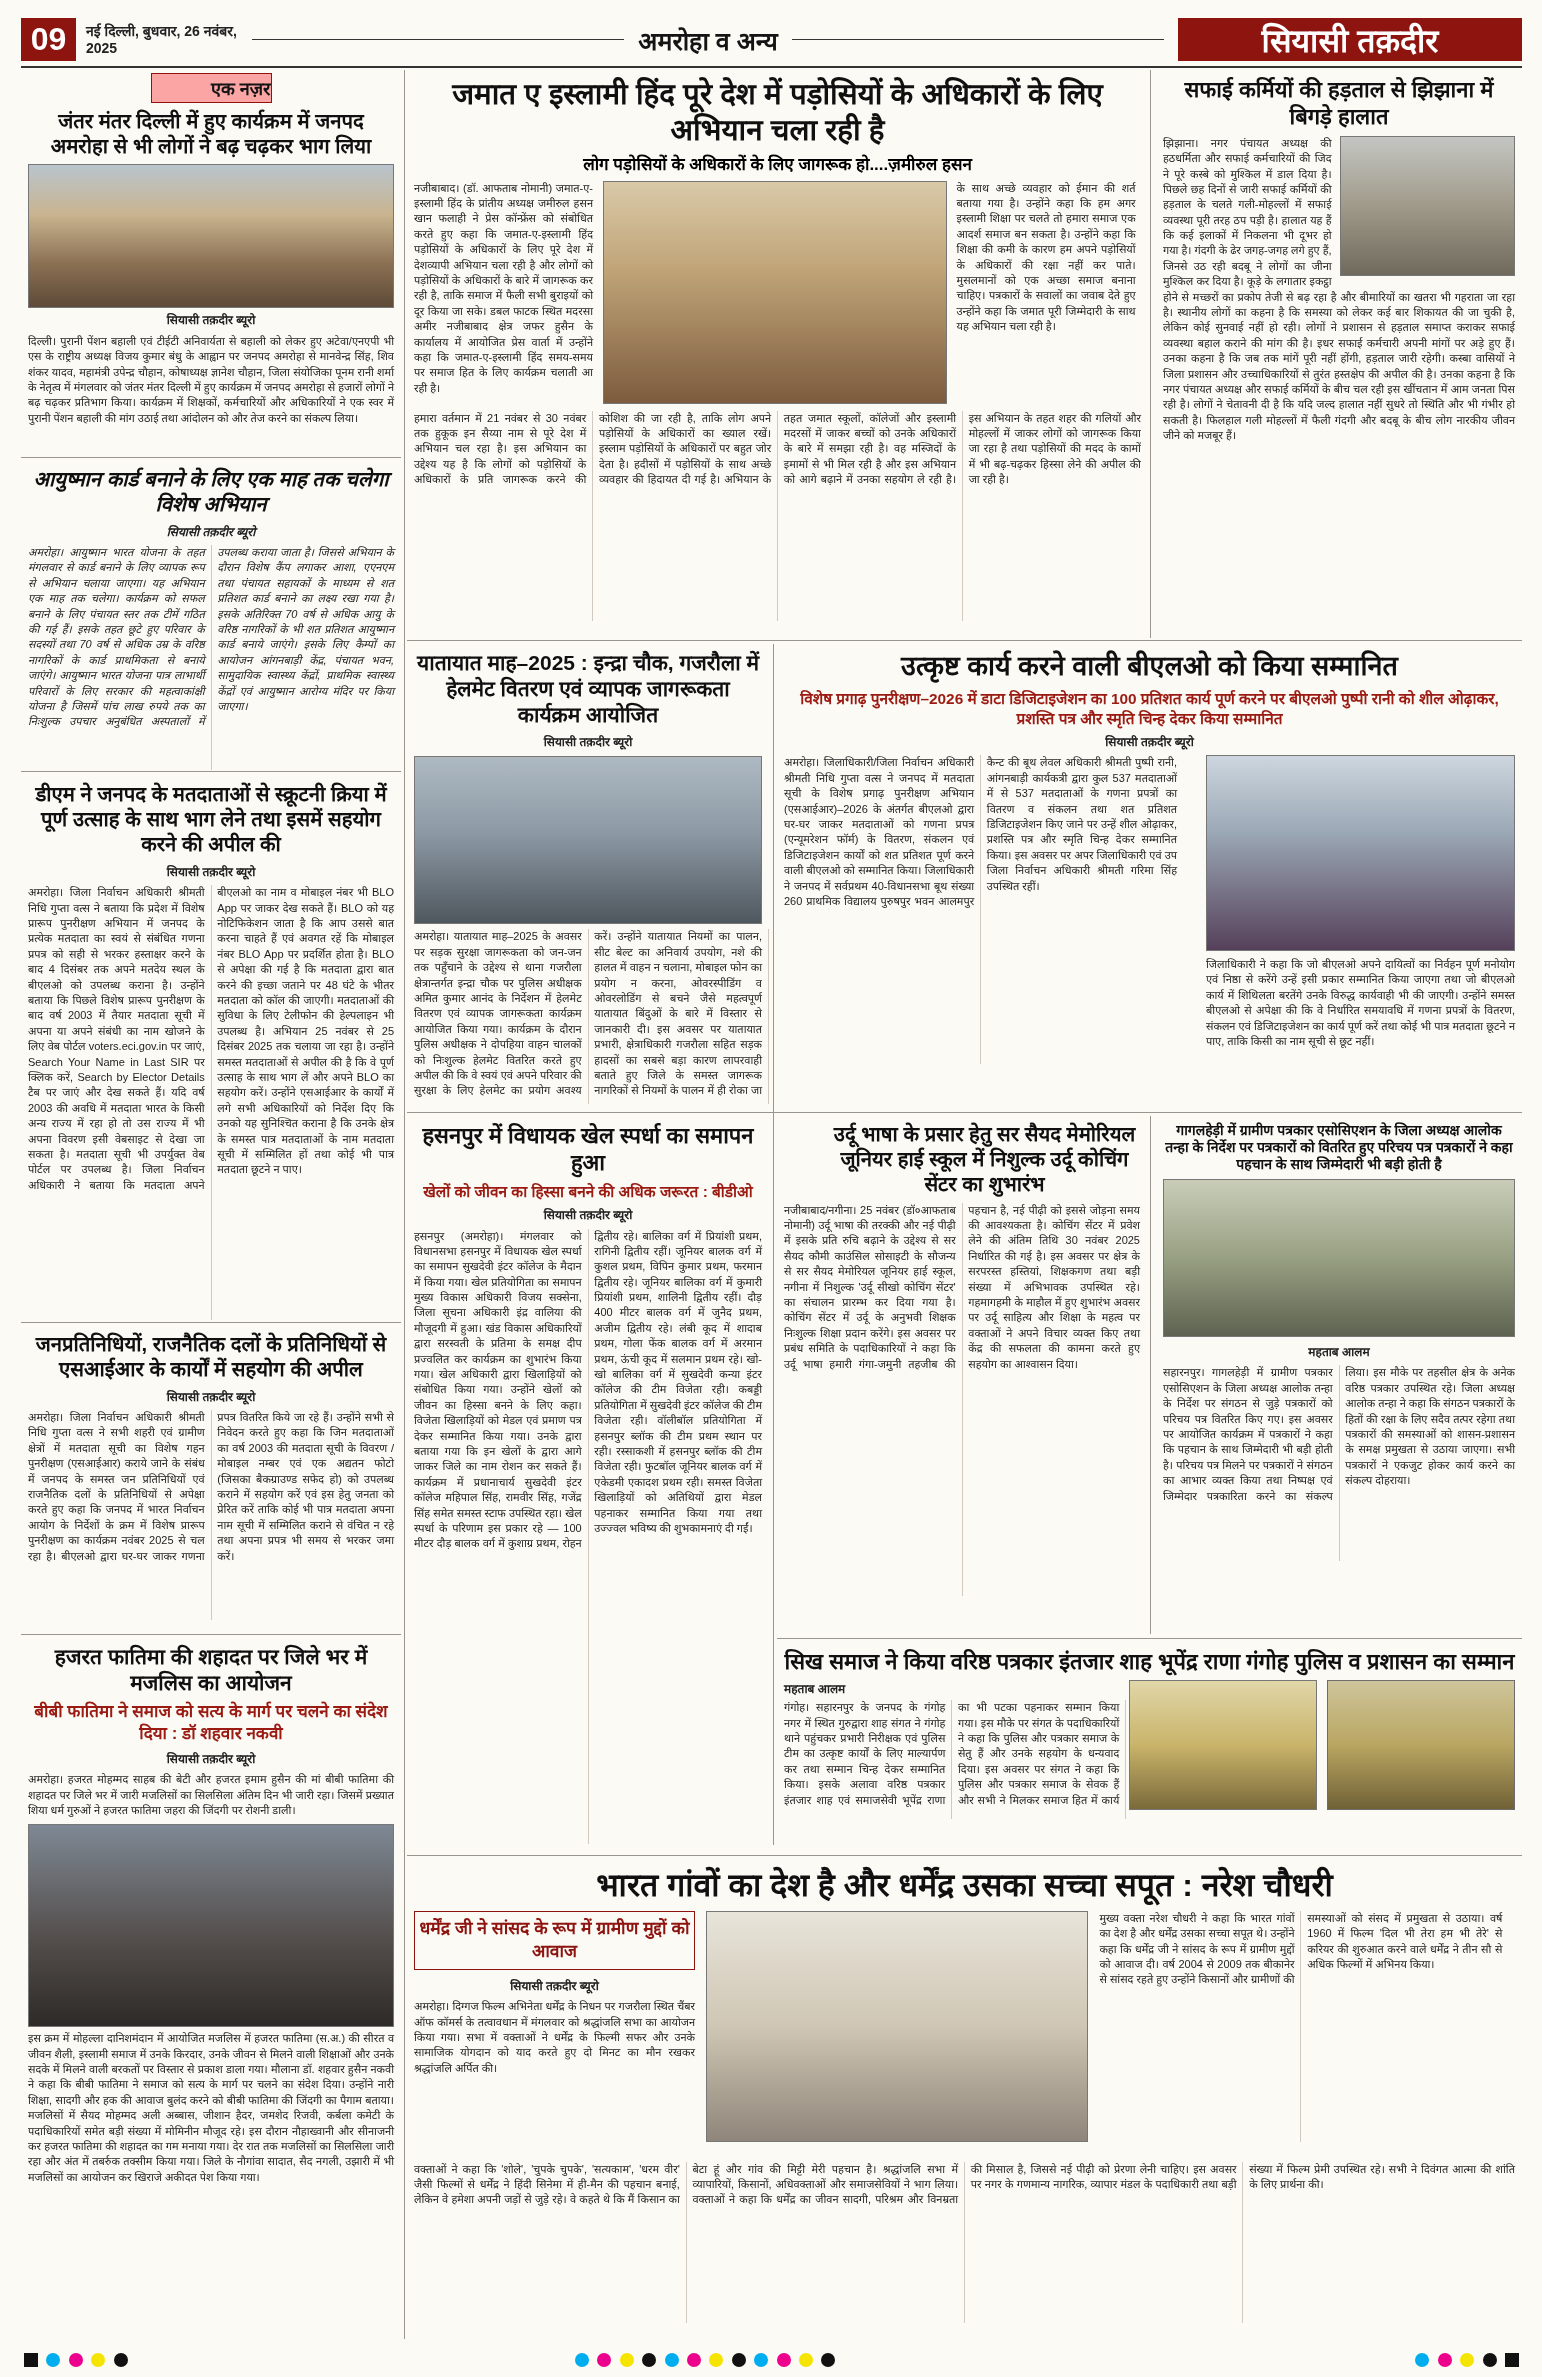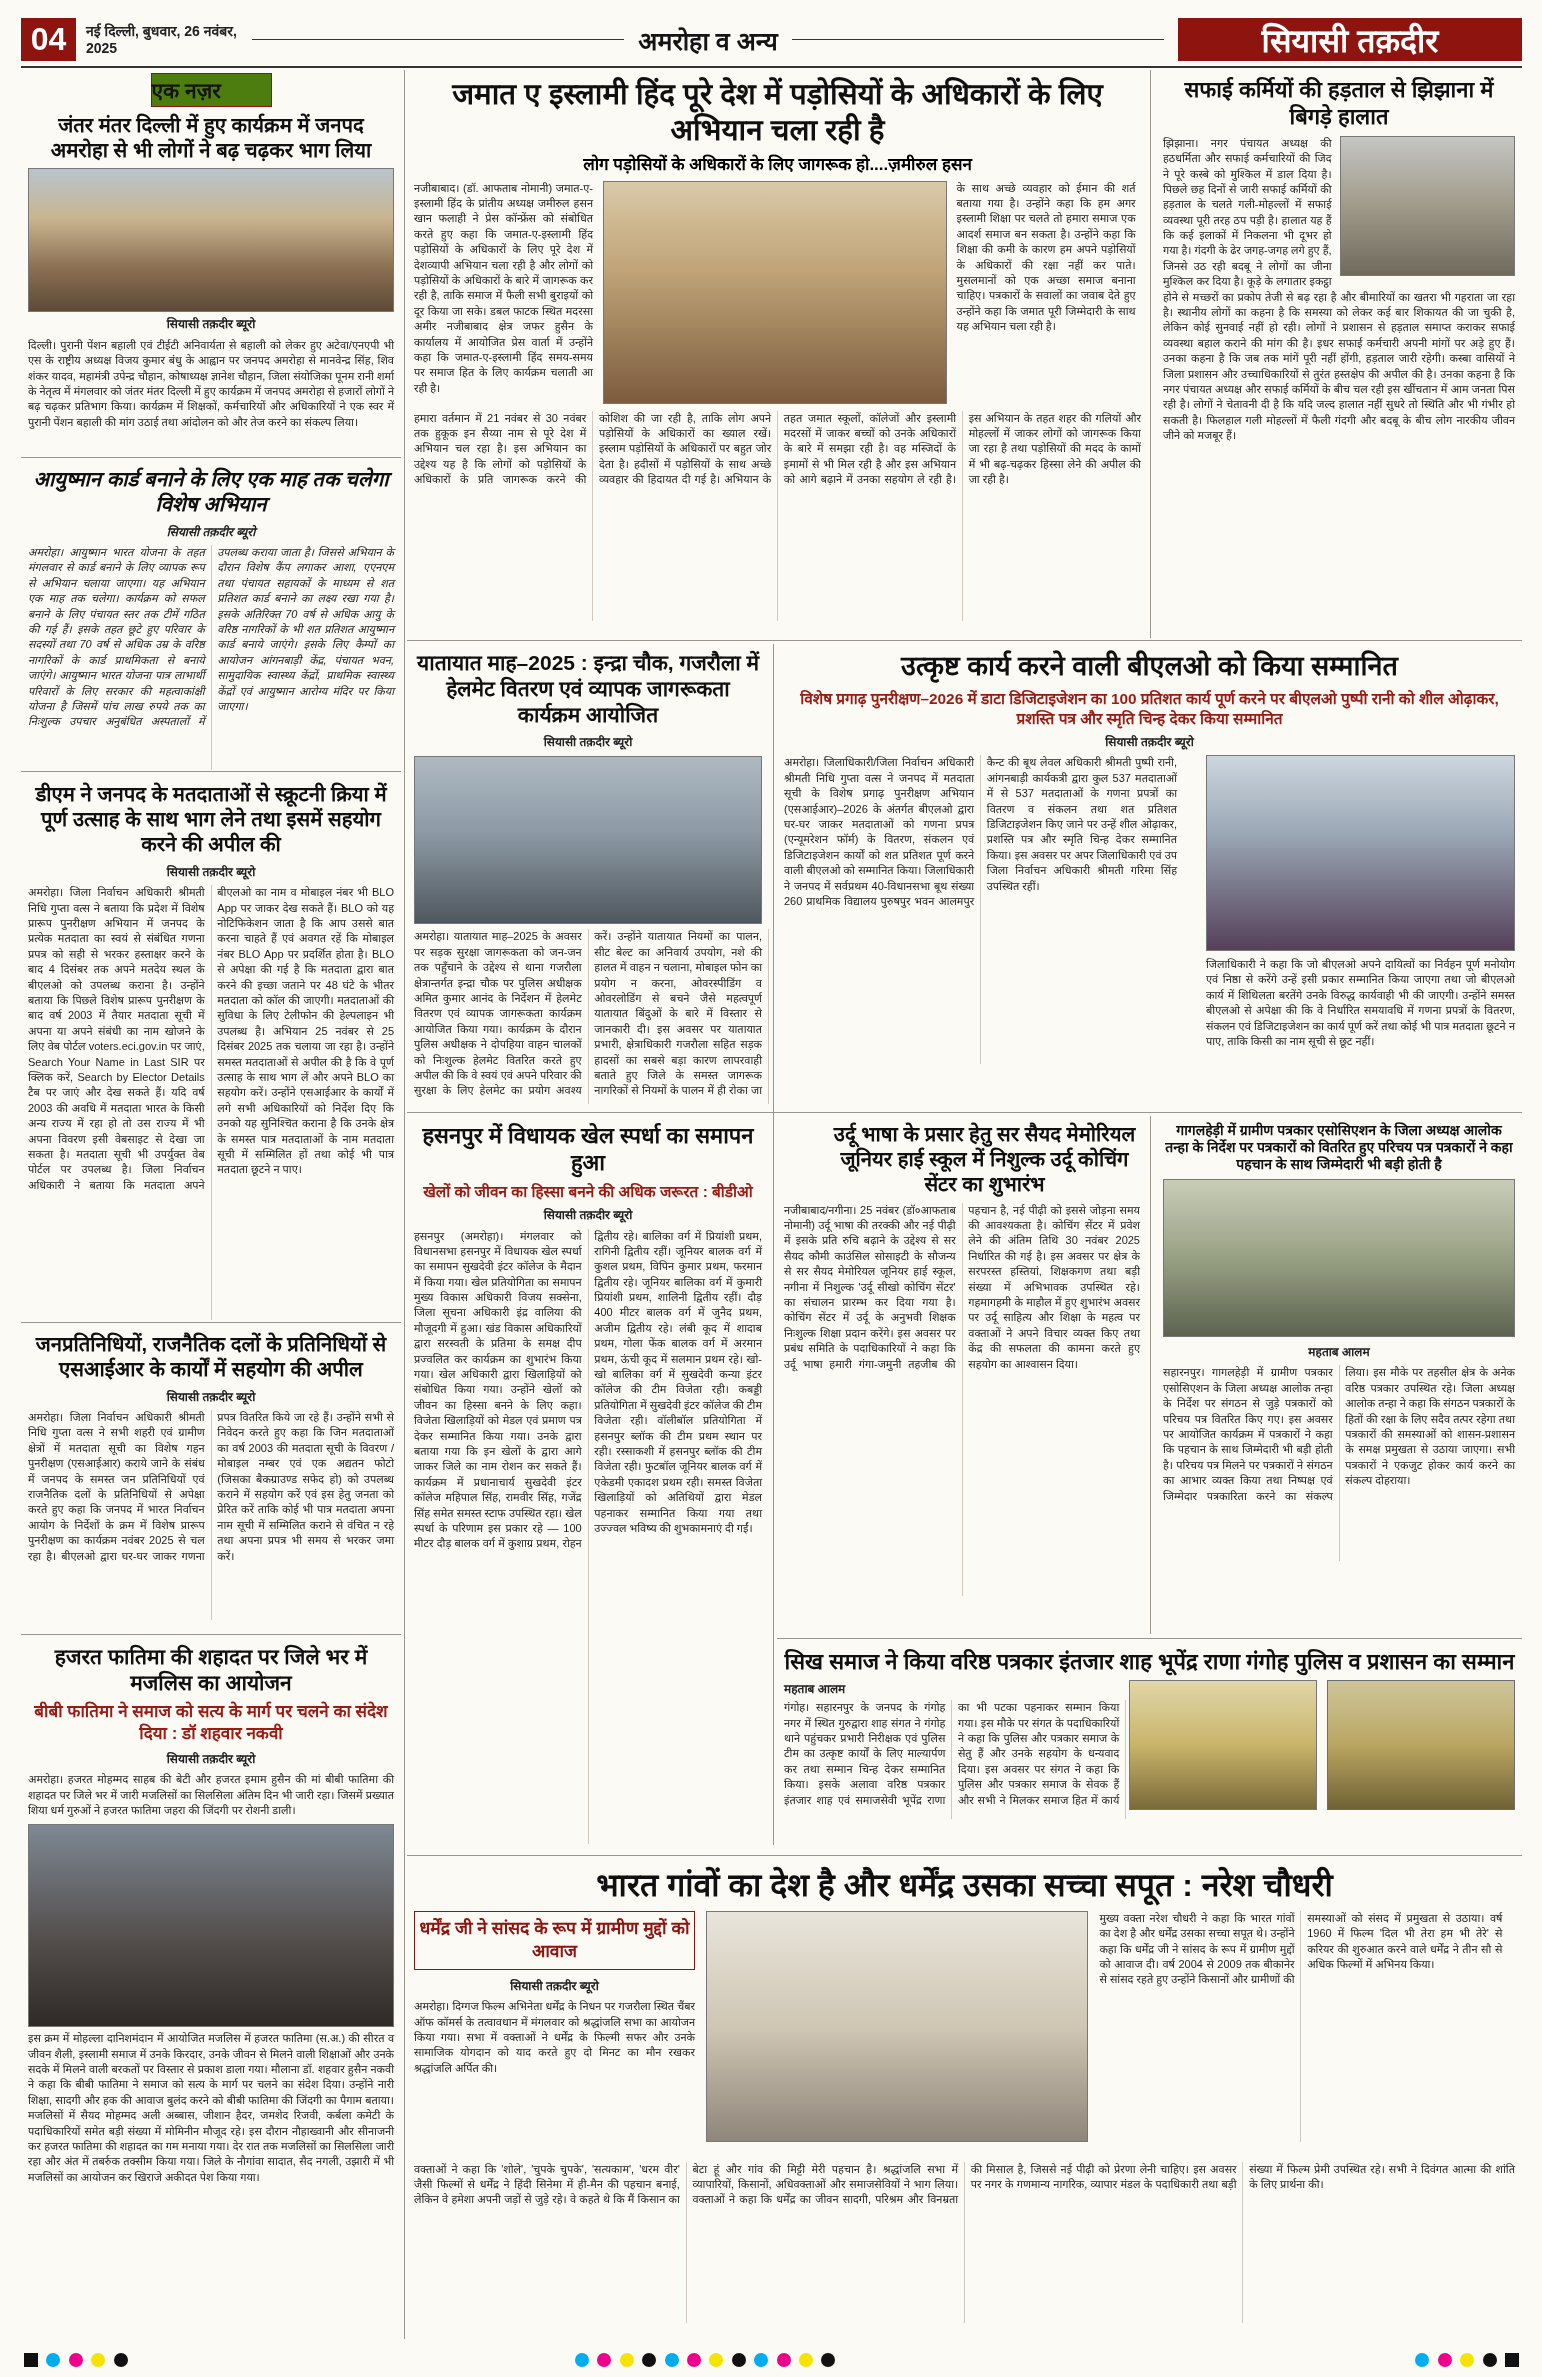--- a/index.html
+++ b/index.html
@@ -18,22 +18,22 @@
   .header-rule{position:absolute;left:21px;top:66px;width:1501px;border-top:2.1px double #333;}
   
   .art{position:absolute;box-sizing:border-box;padding:2.8px 7px;overflow:hidden;}
   .hl{font-weight:bold;text-align:center;line-height:1.24;color:#101010;margin:2.8px 0 5.6px 0;}
   .sub{font-weight:bold;text-align:center;color:#9b1b13;line-height:1.3;margin:1.4px 0 4.2px 0;}
   .byline{text-align:center;font-weight:bold;font-size:12px;margin:2.8px 0 5.6px 0;color:#222;}
   .body-txt{font-size:11px;line-height:1.4;text-align:justify;color:#1c1c1c;}
   .cols2{column-count:2;column-gap:12.6px;column-rule:0.7px solid #cfc9bf;}
   .cols4{column-count:4;column-gap:12.6px;column-rule:0.7px solid #cfc9bf;}
   .photo{border:0.7px solid #777;box-sizing:border-box;}
-  .tag-box{width:119px;margin:0 auto 5.6px auto;border:1.4px solid #8e1410;padding:2.1px 0;text-align:left;
-           font-weight:bold;font-size:21px;background:#4d7c0f;}
+  .tag-box{width:119px;margin:0 auto 5.6px auto;border:1.4px solid #8e1410;padding:2.1px 0;text-align:right;
+           font-weight:bold;font-size:18px;background:#fca5a5;}
   .vline{position:absolute;width:0.7px;background:#9a958d;}
   .hline{position:absolute;height:0.7px;background:#9a958d;}
   
   .ph-crowd{background:linear-gradient(180deg,#b9c4cd 0%,#c9b48f 35%,#8a6f52 70%,#5d4a38 100%);}
   .ph-press{background:linear-gradient(180deg,#d9c9a8 0%,#c0a477 40%,#7c5b3e 100%);}
   .ph-garbage{background:linear-gradient(180deg,#c4c6c2 0%,#a09a8a 50%,#6f6a5c 100%);}
   .ph-traffic{background:linear-gradient(180deg,#aeb9c2 0%,#8d9aa5 45%,#4f575e 100%);}
   .ph-award{background:linear-gradient(180deg,#cdd6de 0%,#9aa7b5 40%,#55405a 100%);}
   .ph-majlis{background:linear-gradient(180deg,#7e8894 0%,#55504e 55%,#2e2a28 100%);}
   .ph-idcard{background:linear-gradient(180deg,#c9cdb8 0%,#98a083 50%,#5d6350 100%);}
@@ -45,21 +45,21 @@
   .marks{position:absolute;bottom:9.8px;display:flex;gap:8.4px;align-items:center;}
   .dot{width:14px;height:14px;border-radius:50%;}
   .sq{width:14px;height:14px;}
   .c-c{background:#00aeef}.c-m{background:#ec008c}.c-y{background:#f5e400}.c-k{background:#111}
 </style>
 </head>
 <body>
 
 <div class="page">
 
-  <div class="pagenum">04</div>
+  <div class="pagenum">09</div>
   <div class="dateline">नई दिल्ली, बुधवार, 26 नवंबर, 2025</div>
   <div class="header-center">
     <div class="line"></div>
     <div class="section-title">अमरोहा व अन्य</div>
     <div class="line"></div>
   </div>
   <div class="masthead">सियासी तक़दीर</div>
   <div class="header-rule"></div>
 
   <div class="vline" style="left:404px;top:70px;height:2269px;"></div>

